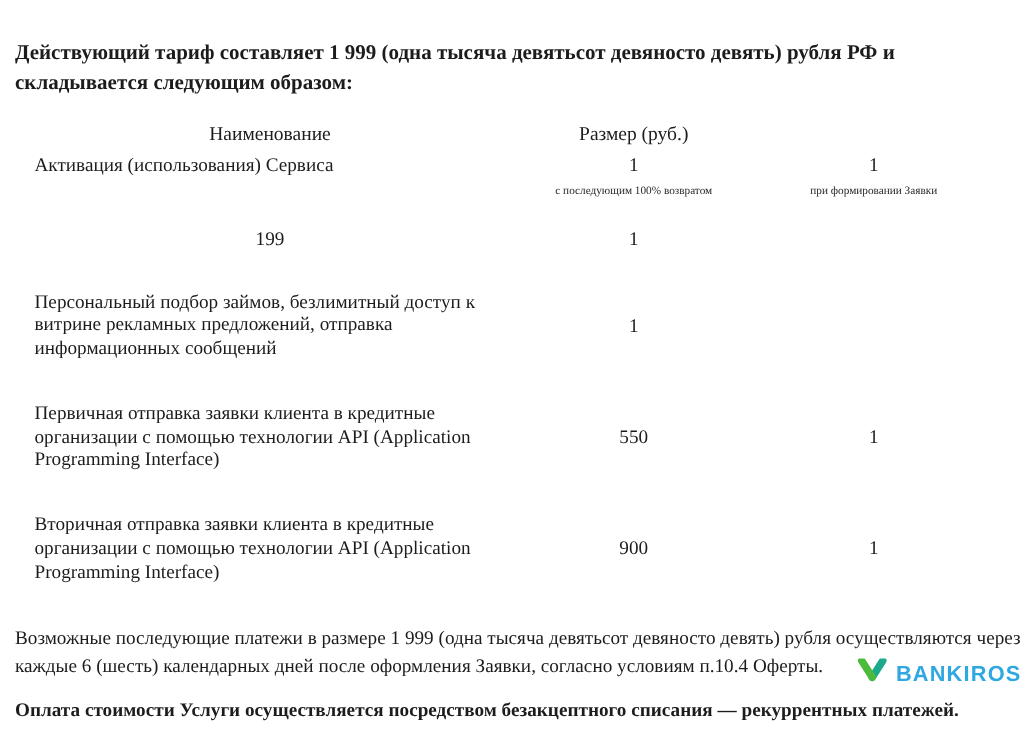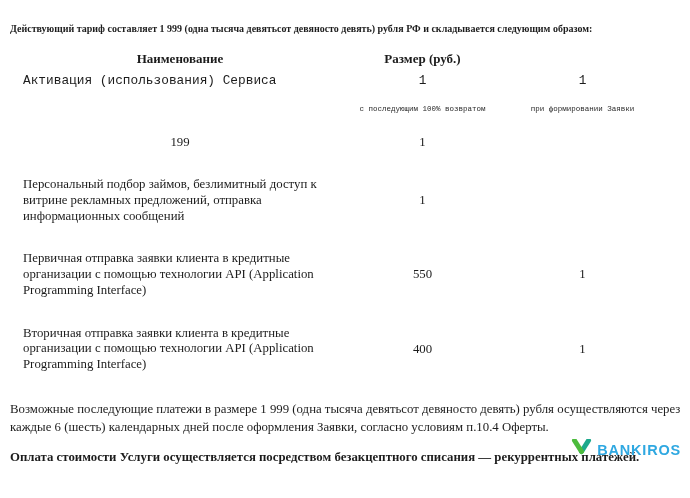--- a/index.html
+++ b/index.html
@@ -9,48 +9,47 @@
     background: #ffffff;
     font-family: "Liberation Serif", serif;
     color: #1c1c1c;
     position: relative;
     overflow: hidden;
   }
   .doc { padding: 12px 10px 0 10px; }
 
   .intro {
     font-weight: bold;
-    font-size: 10px;
+    font-size: 14px;
     line-height: 1.42;
     width: 662px;
   }
 
   .table { margin-top: 15px; }
   .thead, .trow {
     display: grid;
     grid-template-columns: 340px 145px 175px;
   }
-  .thead { font-weight: bold; font-size: 13px; }
+  .thead { font-weight: normal; font-size: 13px; }
   .th { text-align: center; }
 
   .trow {
     font-size: 12.8px;
     align-items: center;
     margin-bottom: 27px;
   }
   .trow.first {
     align-items: start;
     margin-top: 6px;
     margin-bottom: 21px;
-    font-family: Liberation Mono, monospace;
   }
   .name { padding-left: 13px; line-height: 1.23; }
   .val { text-align: center; }
   .valstack { display: flex; flex-direction: column; align-items: center; }
-  .note { font-size: 7.5px; line-height: 1.2; margin-top: 17px; color: #2a2a2a; }
+  .note { font-size: 7.5px; line-height: 1.2; margin-top: 4px; color: #2a2a2a; }
 
   .recurring {
     margin-top: 21px;
     font-size: 12.8px;
     line-height: 1.45;
     width: 672px;
   }
   .payment {
     font-weight: bold;
     margin-top: 11px;
@@ -109,21 +108,21 @@
     </div>
 
     <div class="trow">
       <div class="name">Первичная отправка заявки клиента в кредитные организации с помощью технологии API (Application Programming Interface)</div>
       <div class="val">550</div>
       <div class="val">1</div>
     </div>
 
     <div class="trow">
       <div class="name">Вторичная отправка заявки клиента в кредитные организации с помощью технологии API (Application Programming Interface)</div>
-      <div class="val">400</div>
+      <div class="val">900</div>
       <div class="val">1</div>
     </div>
 
   </div>
 
   <p class="recurring">Возможные последующие платежи в размере 1 999 (одна тысяча девятьсот девяносто девять) рубля осуществляются через каждые 6 (шесть) календарных дней после оформления Заявки, согласно условиям п.10.4 Оферты.</p>
 
   <p class="payment">Оплата стоимости Услуги осуществляется посредством безакцептного списания — рекуррентных платежей.</p>
 
 </div>

